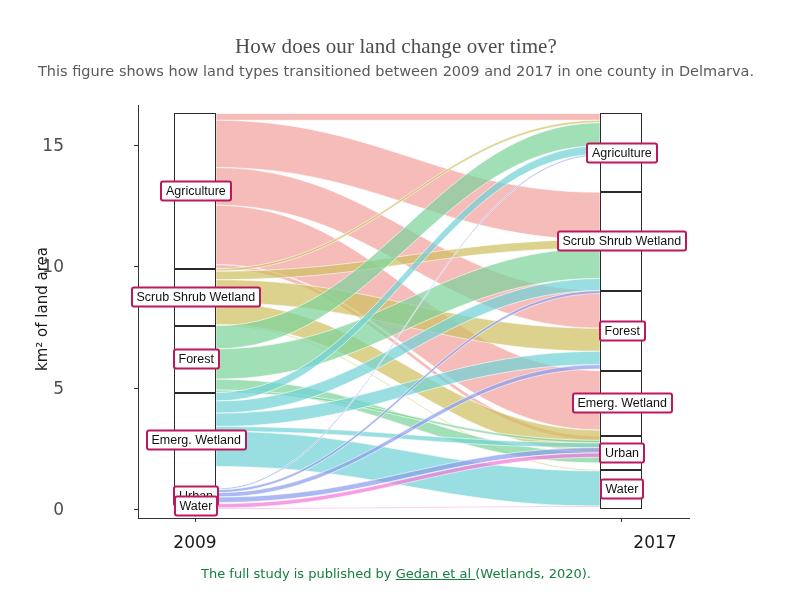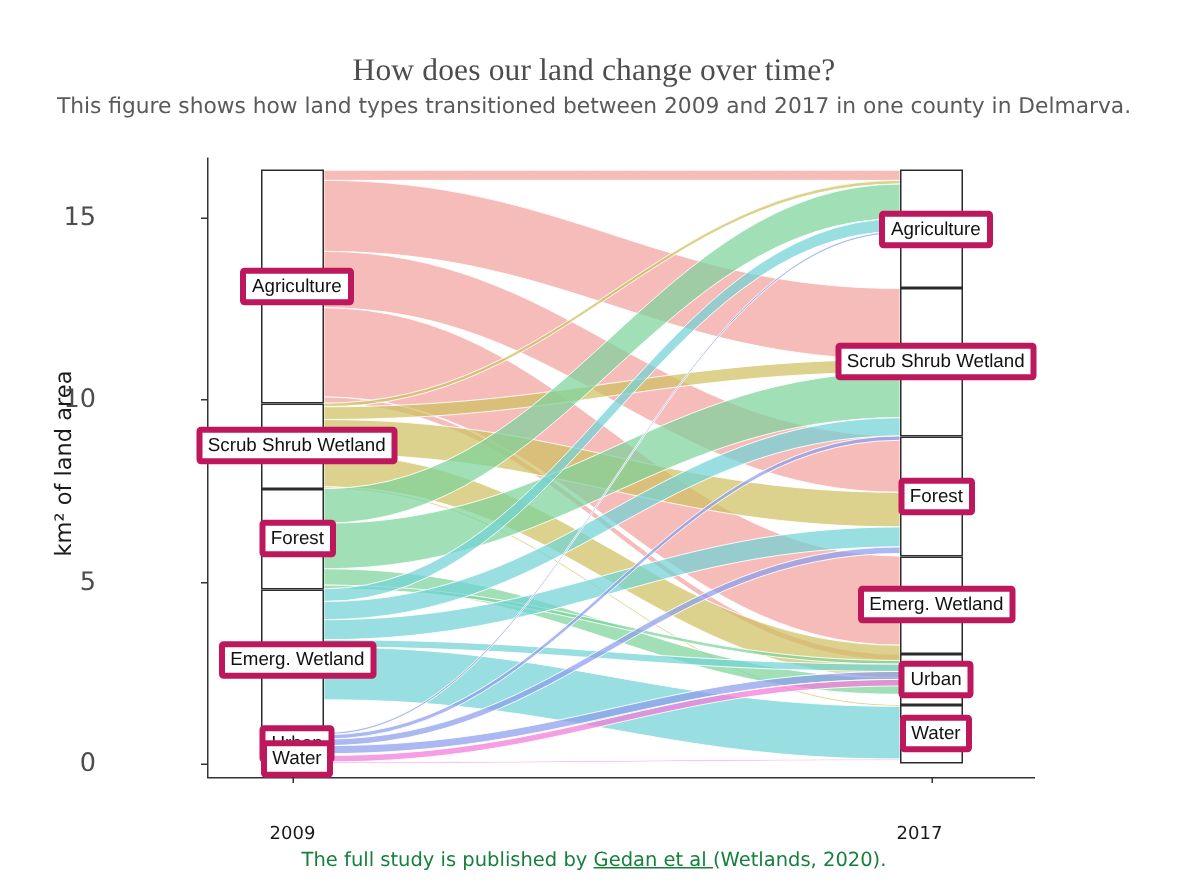--- a/index.html
+++ b/index.html
@@ -68,36 +68,35 @@
   }
   .axis-v{
     position:absolute;left:138px;top:105px;width:1.3px;height:413px;background:#333;
   }
   .axis-h{
     position:absolute;left:138px;top:518px;height:1.3px;width:552px;background:#333;
   }
   .xtickmark{position:absolute;top:518px;width:1px;height:4px;background:#333;}
   .xtick{
     position:absolute;top:532px;
-    font-size:12px;color:#1a1a1a;
+    font-size:17px;color:#1a1a1a;
     font-family:"DejaVu Sans", sans-serif;
     transform:translateX(-50%);
-    margin-top:16px;
   }
 
   .stratum{
     position:absolute;
     background:#ffffff;
     border:1.4px solid #2b2b2b;
     box-sizing:border-box;
   }
   .node-label{
     position:absolute;
     background:#ffffff;
-    border:4px solid #be185d;
+    border:2px solid #be185d;
     border-radius:3px;
     padding:1px 4px;
     font-size:12.5px;
     color:#111;
     font-family:"Liberation Sans", sans-serif;
     white-space:nowrap;
     transform:translateY(-50%);
     line-height:1.2;
   }
   svg.flows{position:absolute;left:0;top:0;width:792px;height:594px;pointer-events:none;}
@@ -178,20 +177,20 @@
       <div class="node-label" style="top: 241.46px; left: 556.5px;">Scrub Shrub Wetland</div>
       <div class="node-label" style="top: 330.64px; left: 598.5px;">Forest</div>
       <div class="node-label" style="top: 403.44px; left: 571.5px;">Emerg. Wetland</div>
       <div class="node-label" style="top: 452.944px; left: 599px;">Urban</div>
       <div class="node-label" style="top: 489.344px; left: 599.5px;">Water</div>
     </div>
   <div id="ticks-x">
       <div class="xtickmark" style="left: 195px;"></div>
       <div class="xtick" style="left: 195px;">2009</div>
       <div class="xtickmark" style="left: 621px;"></div>
-      <div class="xtick" style="left: 613px;">2017</div>
+      <div class="xtick" style="left: 655px;">2017</div>
     </div>
 
   <div class="caption">
     <span>The full study is published by </span><span class="ul">Gedan et al </span><span>(Wetlands, 2020).</span>
   </div>
 
 </div>
 
 </body></html>

